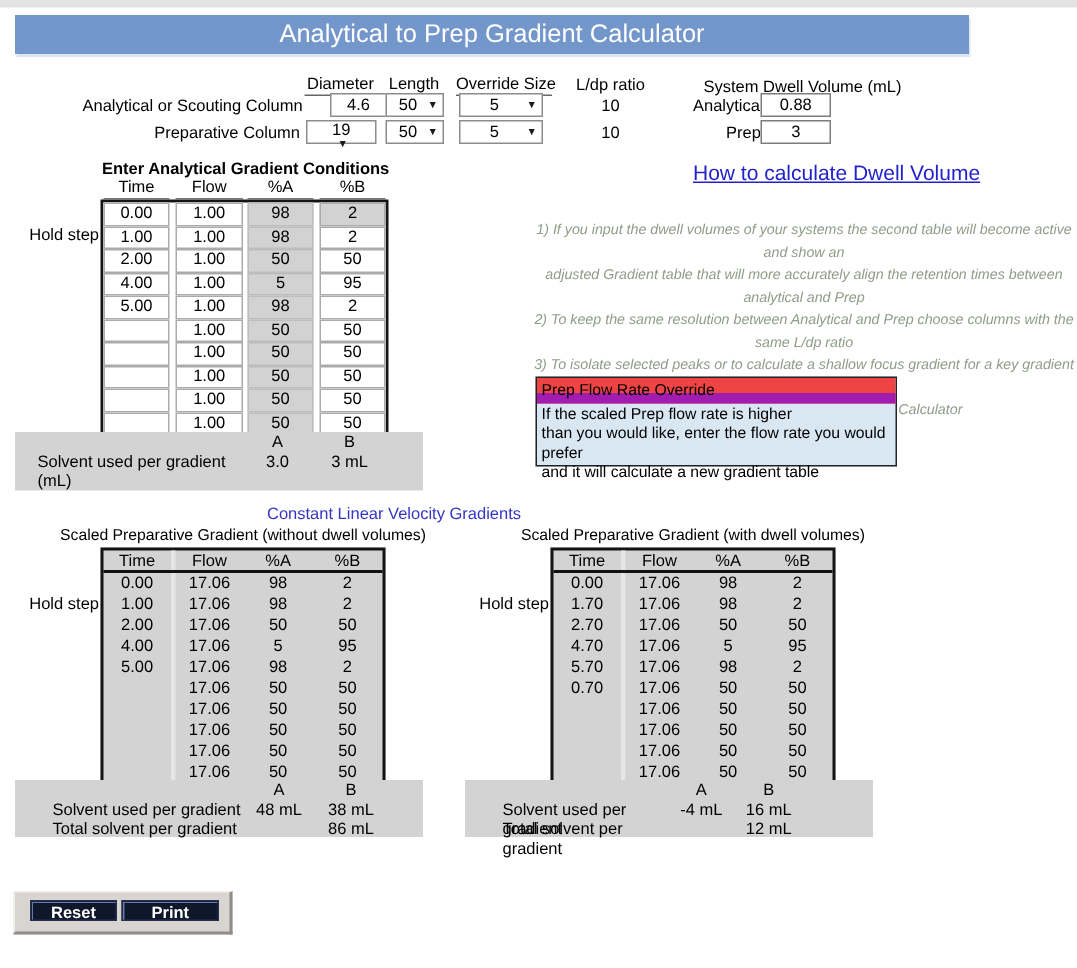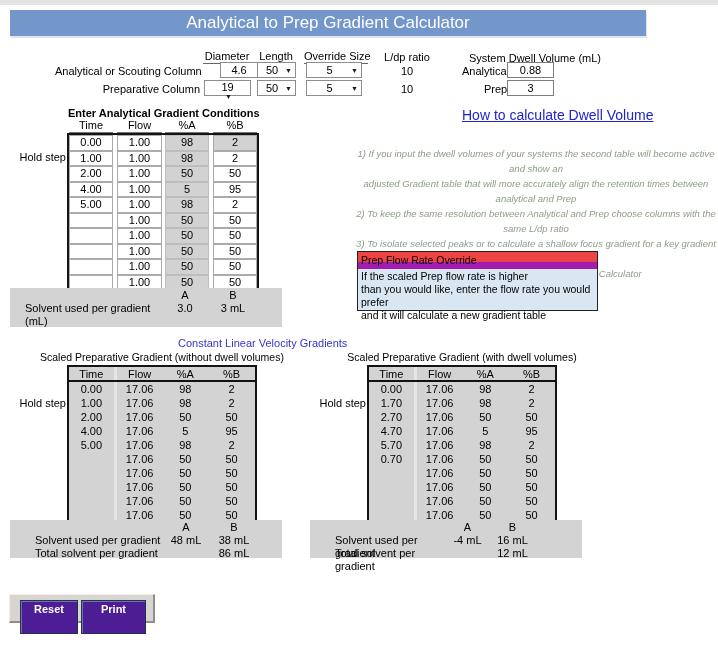--- a/index.html
+++ b/index.html
@@ -90,21 +90,21 @@
   .ov-body { padding:1px 0 0 3px; font-size:10.5px; line-height:13px; }
 
   .clv { position:absolute; left:178px; top:337px; width:290px; text-align:left;
          font-size:11px; color:#3535c5; }
   .ptitle { position:absolute; top:351px; width:240px; text-align:center; font-size:10.5px; white-space:nowrap; }
 
   
   #btn-panel { position:absolute; left:9px; top:594px; width:146px; height:29px; background:#d8d5d0;
                border-top:1px solid #f1efec; border-left:1px solid #f1efec;
                border-right:2px solid #8f8d89; border-bottom:2px solid #8f8d89; }
-  .btn { position:absolute; top:5px; height:34px; background:#4c1d95; color:#fff; font-weight:bold;
+  .btn { position:absolute; top:5px; height:14px; background:#0f172a; color:#fff; font-weight:bold;
          font-size:11px; text-align:center; line-height:16px; border:1px solid #262e52;
          box-shadow:inset 1px 1px 0 #6a77ab; cursor:pointer; }
   #reset-btn { left:10px; width:58px; }
   #print-btn { left:71px; width:65px; }
 </style>
 </head>
 <body>
 
 <div class="page">
   <div class="top-strip"></div>

